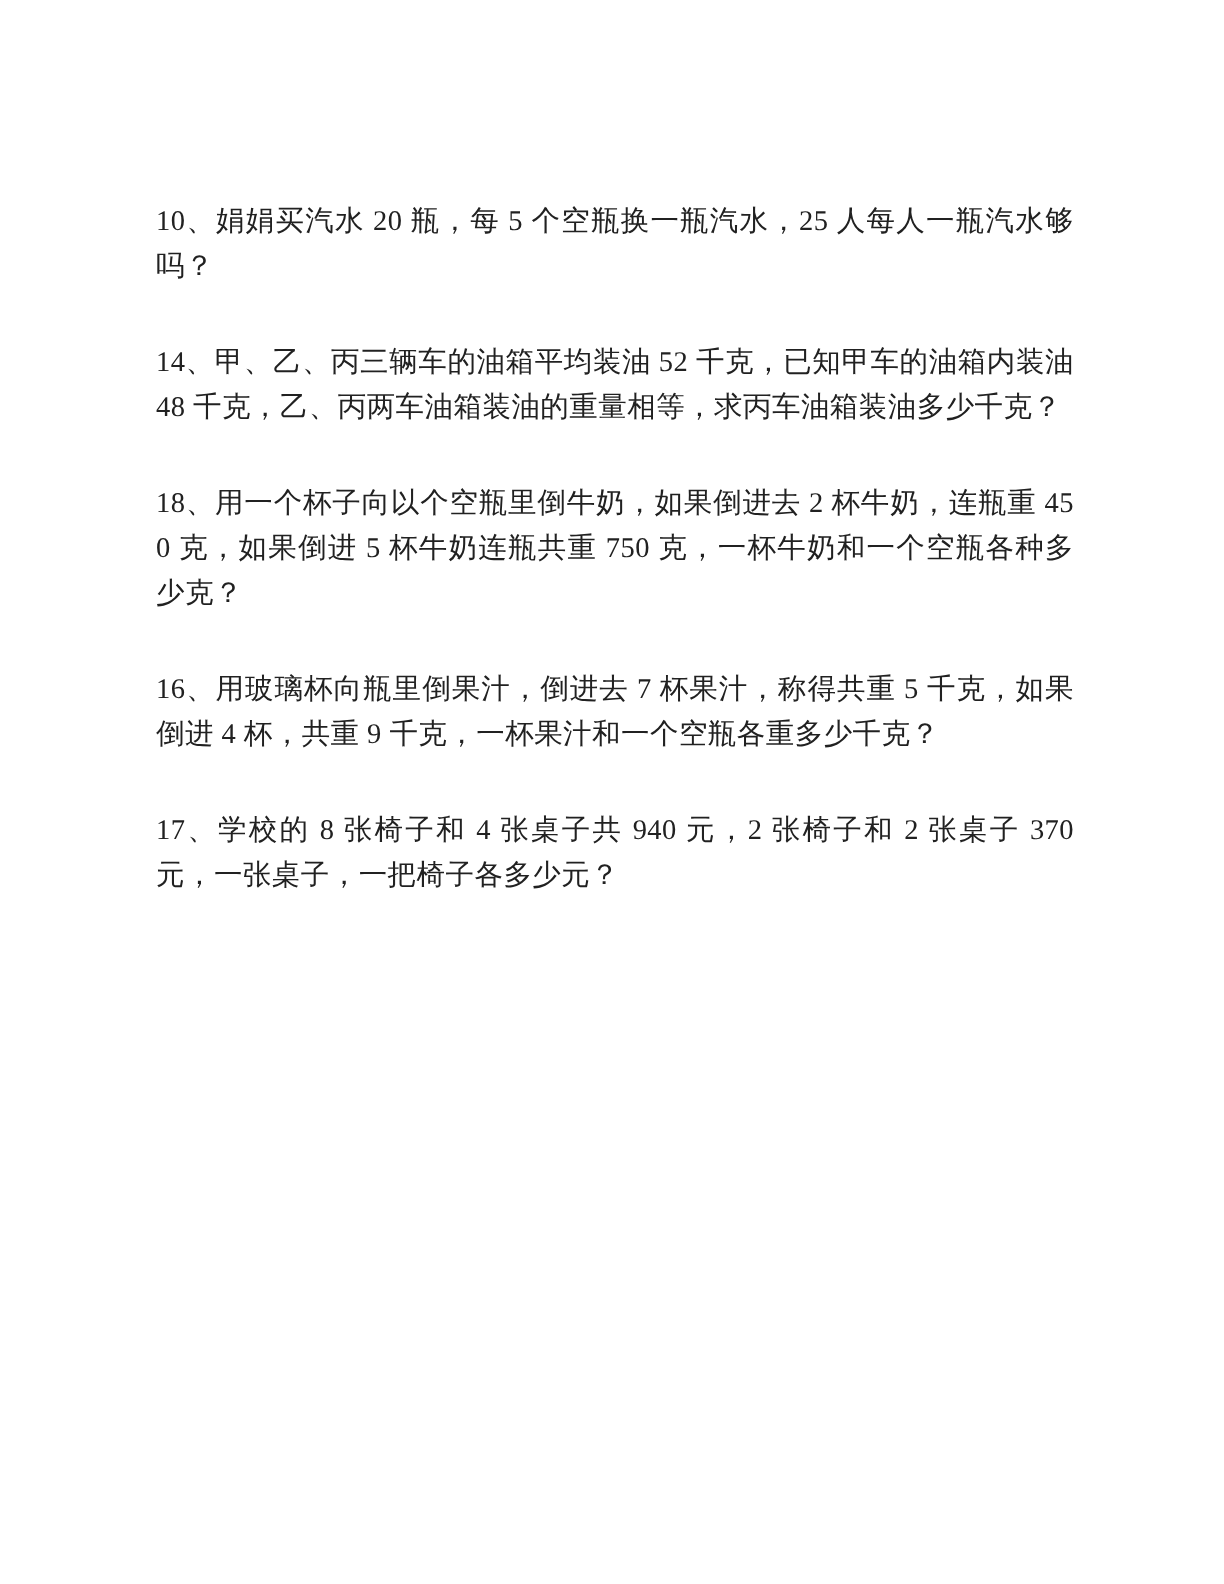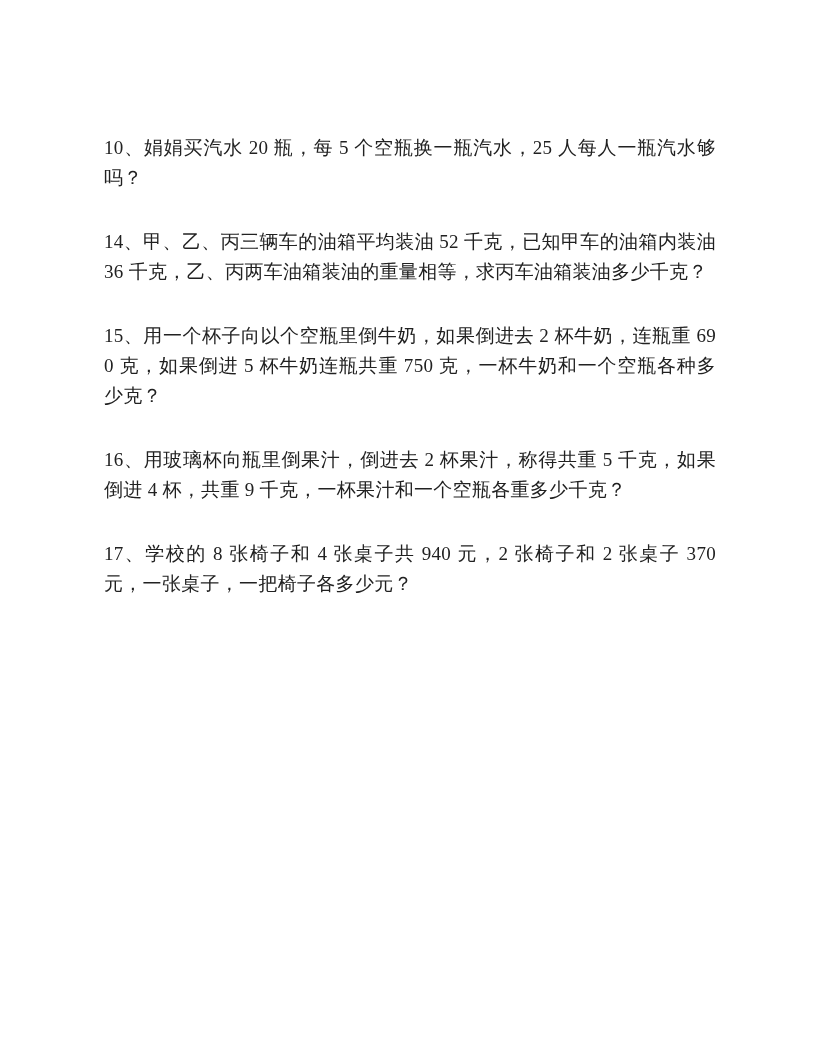--- a/index.html
+++ b/index.html
@@ -31,18 +31,18 @@
     letter-spacing: 0.3px;
     word-break: break-all;
   }
 </style>
 </head>
 <body>
 
 <main class="page">
   <section class="content">
     <p class="problem">10、娟娟买汽水 20 瓶，每 5 个空瓶换一瓶汽水，25 人每人一瓶汽水够吗？</p>
-    <p class="problem">14、甲、乙、丙三辆车的油箱平均装油 52 千克，已知甲车的油箱内装油 36 千克，乙、丙两车油箱装油的重量相等，求丙车油箱装油多少千克？</p>
-    <p class="problem">15、用一个杯子向以个空瓶里倒牛奶，如果倒进去 2 杯牛奶，连瓶重 690 克，如果倒进 5 杯牛奶连瓶共重 750 克，一杯牛奶和一个空瓶各种多少克？</p>
-    <p class="problem">16、用玻璃杯向瓶里倒果汁，倒进去 2 杯果汁，称得共重 5 千克，如果倒进 4 杯，共重 9 千克，一杯果汁和一个空瓶各重多少千克？</p>
+    <p class="problem">14、甲、乙、丙三辆车的油箱平均装油 52 千克，已知甲车的油箱内装油 48 千克，乙、丙两车油箱装油的重量相等，求丙车油箱装油多少千克？</p>
+    <p class="problem">18、用一个杯子向以个空瓶里倒牛奶，如果倒进去 2 杯牛奶，连瓶重 450 克，如果倒进 5 杯牛奶连瓶共重 750 克，一杯牛奶和一个空瓶各种多少克？</p>
+    <p class="problem">16、用玻璃杯向瓶里倒果汁，倒进去 7 杯果汁，称得共重 5 千克，如果倒进 4 杯，共重 9 千克，一杯果汁和一个空瓶各重多少千克？</p>
     <p class="problem">17、学校的 8 张椅子和 4 张桌子共 940 元，2 张椅子和 2 张桌子 370 元，一张桌子，一把椅子各多少元？</p>
   </section>
 </main>
 
 </body></html>

